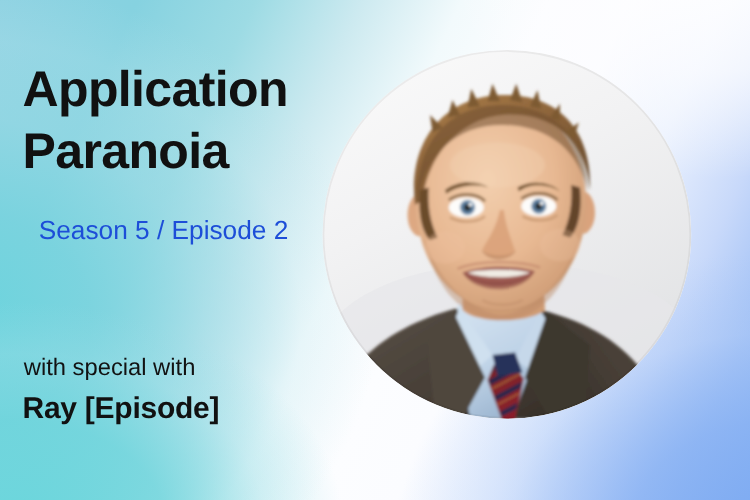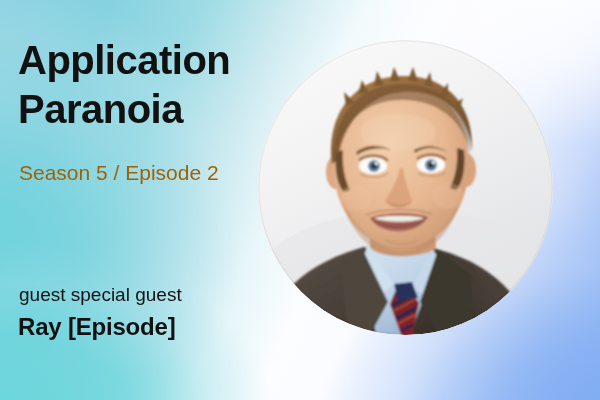--- a/index.html
+++ b/index.html
@@ -74,39 +74,39 @@
   
   .text-block {
     position: absolute;
     left: 18px;
     top: 0;
     width: 250px;
     height: 400px;
   }
   .title {
     position: absolute;
-    top: 36px;
+    top: 48px;
     left: 0;
     margin: 0;
     font-size: 40px;
     font-weight: bold;
     line-height: 49px;
     letter-spacing: -0.5px;
     color: #111111;
     white-space: pre-line;
   }
   .subtitle {
     position: absolute;
     top: 160px;
     left: 1px;
-    margin: 0;
+    margin: 12px;
     font-size: 21px;
     font-weight: normal;
     line-height: 26px;
-    color: #a16207;
+    color: #1d4ed8;
   }
   .guest-label {
     position: absolute;
     top: 283px;
     left: 1px;
     margin: 0;
     font-size: 19px;
     font-weight: normal;
     line-height: 23px;
     color: #121212;
@@ -298,17 +298,17 @@
 
         <circle cx="147.5" cy="147.5" r="147" fill="none" stroke="rgba(0,0,0,0.05)" stroke-width="2"></circle>
       </g>
     </svg>
   </div>
 
   <div class="text-block">
     <h1 class="title">Application
 Paranoia</h1>
     <p class="subtitle">Season 5 / Episode 2</p>
-    <p class="guest-label">guest special guest</p>
+    <p class="guest-label">with special with</p>
     <p class="guest-name">Ray [Episode]</p>
   </div>
 
 </div>
 
 </body></html>

